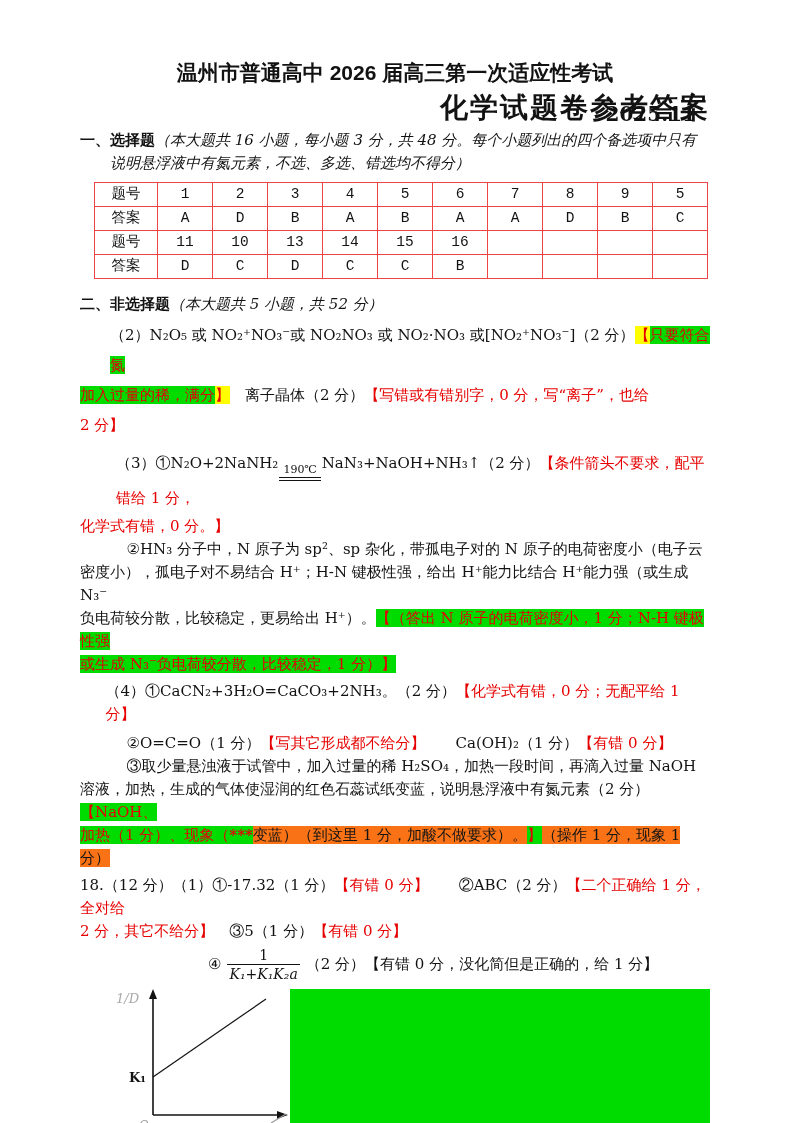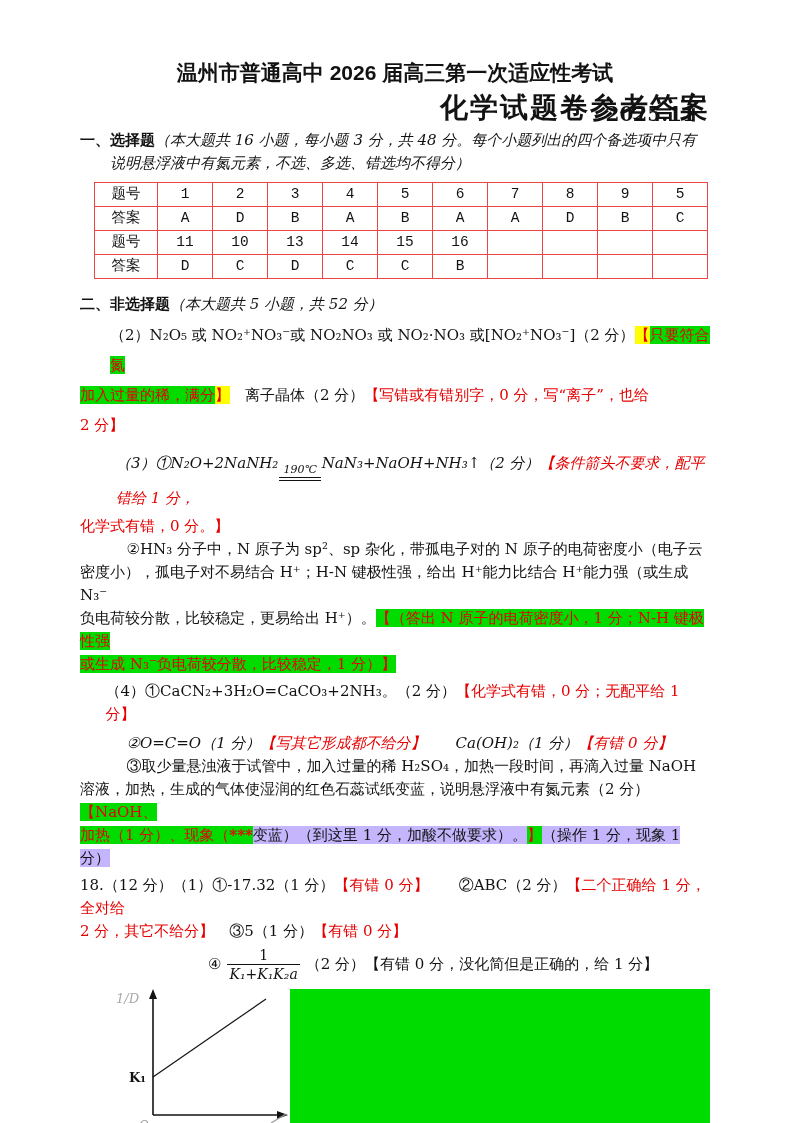--- a/index.html
+++ b/index.html
@@ -23,27 +23,27 @@
   .ind2{padding-left:2em;}
   
   table.ans{border-collapse:collapse;margin:7px 0 0 14px;table-layout:fixed;}
   table.ans td{border:1px solid #ef4444;text-align:center;height:23px;
     font-size:14.5px;padding:0;width:54px;font-family:Liberation Mono, monospace;}
   table.ans td.th{width:62px;}
   
   p{margin:0;}
   .s-red{color:#e60000;}
   .s-hlg{background:#00dc00;color:#e60000;}
-  .s-hlgk{background:#c4b5fd;color:#141414;}
+  .s-hlgk{background:#f97316;color:#141414;}
   .s-hly{background:#ffff00;color:#e60000;}
   .s-b{font-weight:bold;}
   .s-cond{display:inline-block;font-size:11px;line-height:12px;
     border-bottom:4px double #121212;padding:0 4px 1px;vertical-align:-5px;margin:0 1px;}
   .lh30{line-height:30px;}
-  .mt4{margin-top:4px;}.mt6{margin-top:6px;font-style:italic;}
+  .mt4{margin-top:4px;}.mt6{margin-top:6px;}
   .p2{padding-left:2em;}.p25{padding-left:2.4em;}.p3{padding-left:3.1em;}.p18{padding-left:1.7em;}
   
   .frac-line{display:flex;align-items:center;height:42px;margin-left:128px;}
   .frac{display:inline-block;text-align:center;margin:0 6px;vertical-align:middle;font-size:14px;line-height:16px;}
   .frac .num{display:block;border-bottom:1px solid #121212;padding:0 10px 1px;}
   .frac .den{display:block;font-style:italic;padding:1px 2px 0;}
   
   .graph-region{position:relative;height:152px;margin-top:2px;}
   .graph-svg{position:absolute;left:0;top:0;}
   .green-block{position:absolute;left:210px;top:2px;width:420px;height:148px;background:#00dc00;}

